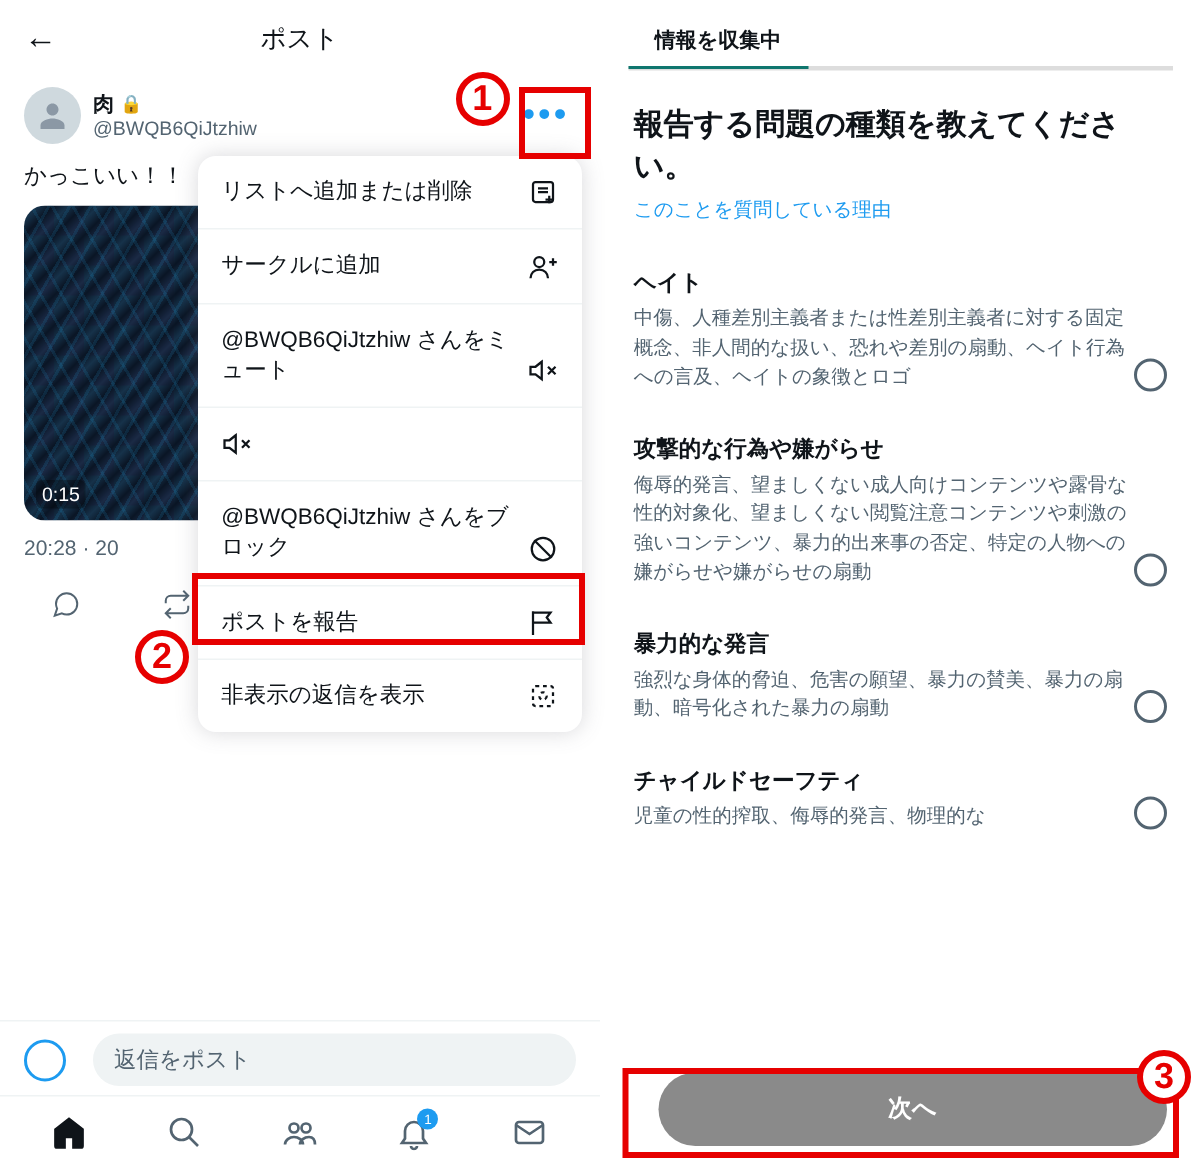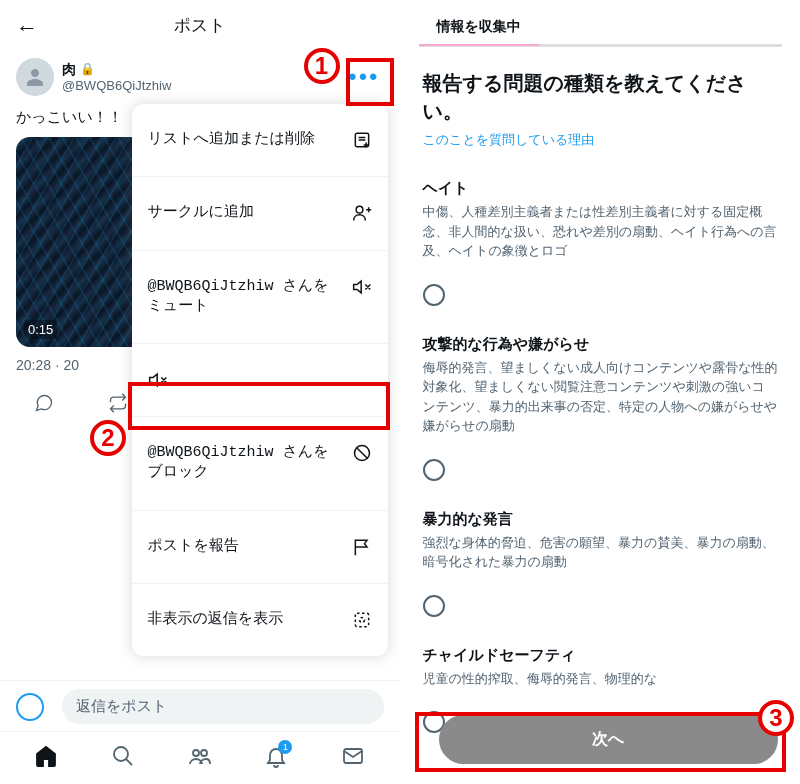--- a/index.html
+++ b/index.html
@@ -31,21 +31,21 @@
   repeating-linear-gradient(-60deg,rgba(30,144,200,.15) 0 2px,transparent 2px 12px);}
 .dur { position:absolute; bottom:8px; left:8px; color:#fff; font-size:13px; font-weight:400; padding:2px 4px; background:rgba(0,0,0,.3); border-radius:4px;}
 .timestamp { padding:10px 16px; color:#536471; font-size:14px; }
 
 .action-bar { display:flex; justify-content:space-between; padding:10px 50px 10px 34px; color:#536471; }
 .action-bar svg{width:20px;height:20px;stroke:#536471;fill:none;stroke-width:1.6;}
 
 
 .menu { position:absolute; top:104px; right:12px; width:256px; background:#fff; border-radius:12px;
   box-shadow:0 0 14px rgba(100,100,110,.25); overflow:hidden; }
-.menu-item { display:flex; align-items:flex-start; justify-content:space-between; padding:26px 16px; font-size:15px; border-bottom:1px solid #eff3f4; gap:10px;font-family:Liberation Mono, monospace; }
+.menu-item { display:flex; align-items:flex-end; justify-content:space-between; padding:14px 16px; font-size:15px; border-bottom:1px solid #eff3f4; gap:10px; }
 .menu-item:last-child{border-bottom:none;}
 .mi-text { flex:1; line-height:1.35; }
 .mi-icon { width:20px; height:20px; stroke:#0f1419; fill:none; stroke-width:1.8; flex-shrink:0; }
 
 
 .reply-row { position:absolute; bottom:52px; left:0; right:0; display:flex; align-items:center; padding:8px 16px; gap:18px; border-top:1px solid #eff3f4; }
 .reply-ava { width:28px; height:28px; border:2px solid #1d9bf0; border-radius:50%; }
 .reply-input { flex:1; background:#eff3f4; border-radius:18px; padding:8px 14px; color:#536471; font-size:15px; }
 
 .tabbar { position:absolute; bottom:0; left:0; right:0; display:flex; justify-content:space-around; align-items:center; padding:12px 8px; border-top:1px solid #eff3f4; }
@@ -53,26 +53,26 @@
 .tab-home svg{fill:#0f1419;stroke:#0f1419;}
 .bell-wrap{position:relative;}
 .badge{position:absolute;top:-4px;right:-4px;background:#1d9bf0;color:#fff;font-size:9px;width:14px;height:14px;border-radius:50%;display:flex;align-items:center;justify-content:center;}
 
 
 .callout-box{position:absolute;border:4px solid #e60000;}
 .callout-num{width:36px;height:36px;border:4px solid #e60000;border-radius:50%;color:#e60000;font-weight:700;font-size:24px;display:flex;align-items:center;justify-content:center;background:#fff;position:absolute;}
 
 
 .r-header { display:flex; justify-content:flex-end; padding:12px 18px; font-size:15px; }
-.step-label { padding:4px 18px 8px; font-size:14px; font-weight:700; border-bottom:2px solid #f9a8d4; display:inline-block; margin-left:18px; margin-top:14px; }
+.step-label { padding:4px 18px 8px; font-size:14px; font-weight:700; border-bottom:2px solid #0f766e; display:inline-block; margin-left:18px; margin-top:14px; }
 .track{height:3px;background:#ddd;margin:-2px 18px 0;}
 .r-title { padding:22px 22px 6px; font-size:20px; font-weight:700; line-height:1.4; }
 .reason-link { padding:0 22px 16px; color:#1d9bf0; font-size:13px; }
 .opts { padding:0 22px; overflow:hidden; }
-.opt { padding:14px 0; display:flex; gap:21px; align-items:flex-start; border-bottom:1px solid #fff;flex-direction:column; }
+.opt { padding:14px 0; display:flex; gap:0; align-items:flex-end; border-bottom:1px solid #fff; }
 .opt-body { flex:1; }
 .opt-title { font-weight:700; font-size:15px; margin-bottom:4px; }
 .opt-desc { font-size:13px; color:#536471; line-height:1.5; }
 .radio { width:22px; height:22px; border:2px solid #536471; border-radius:50%; flex-shrink:0; margin-top:2px; }
 .next-wrap { position:absolute; bottom:20px; left:38px; right:22px; }
 .next-btn { background:#8a8a8a; color:#fff; text-align:center; padding:14px; border-radius:28px; font-size:16px; font-weight:600; }
 </style>
 </head>
 <body>
 

